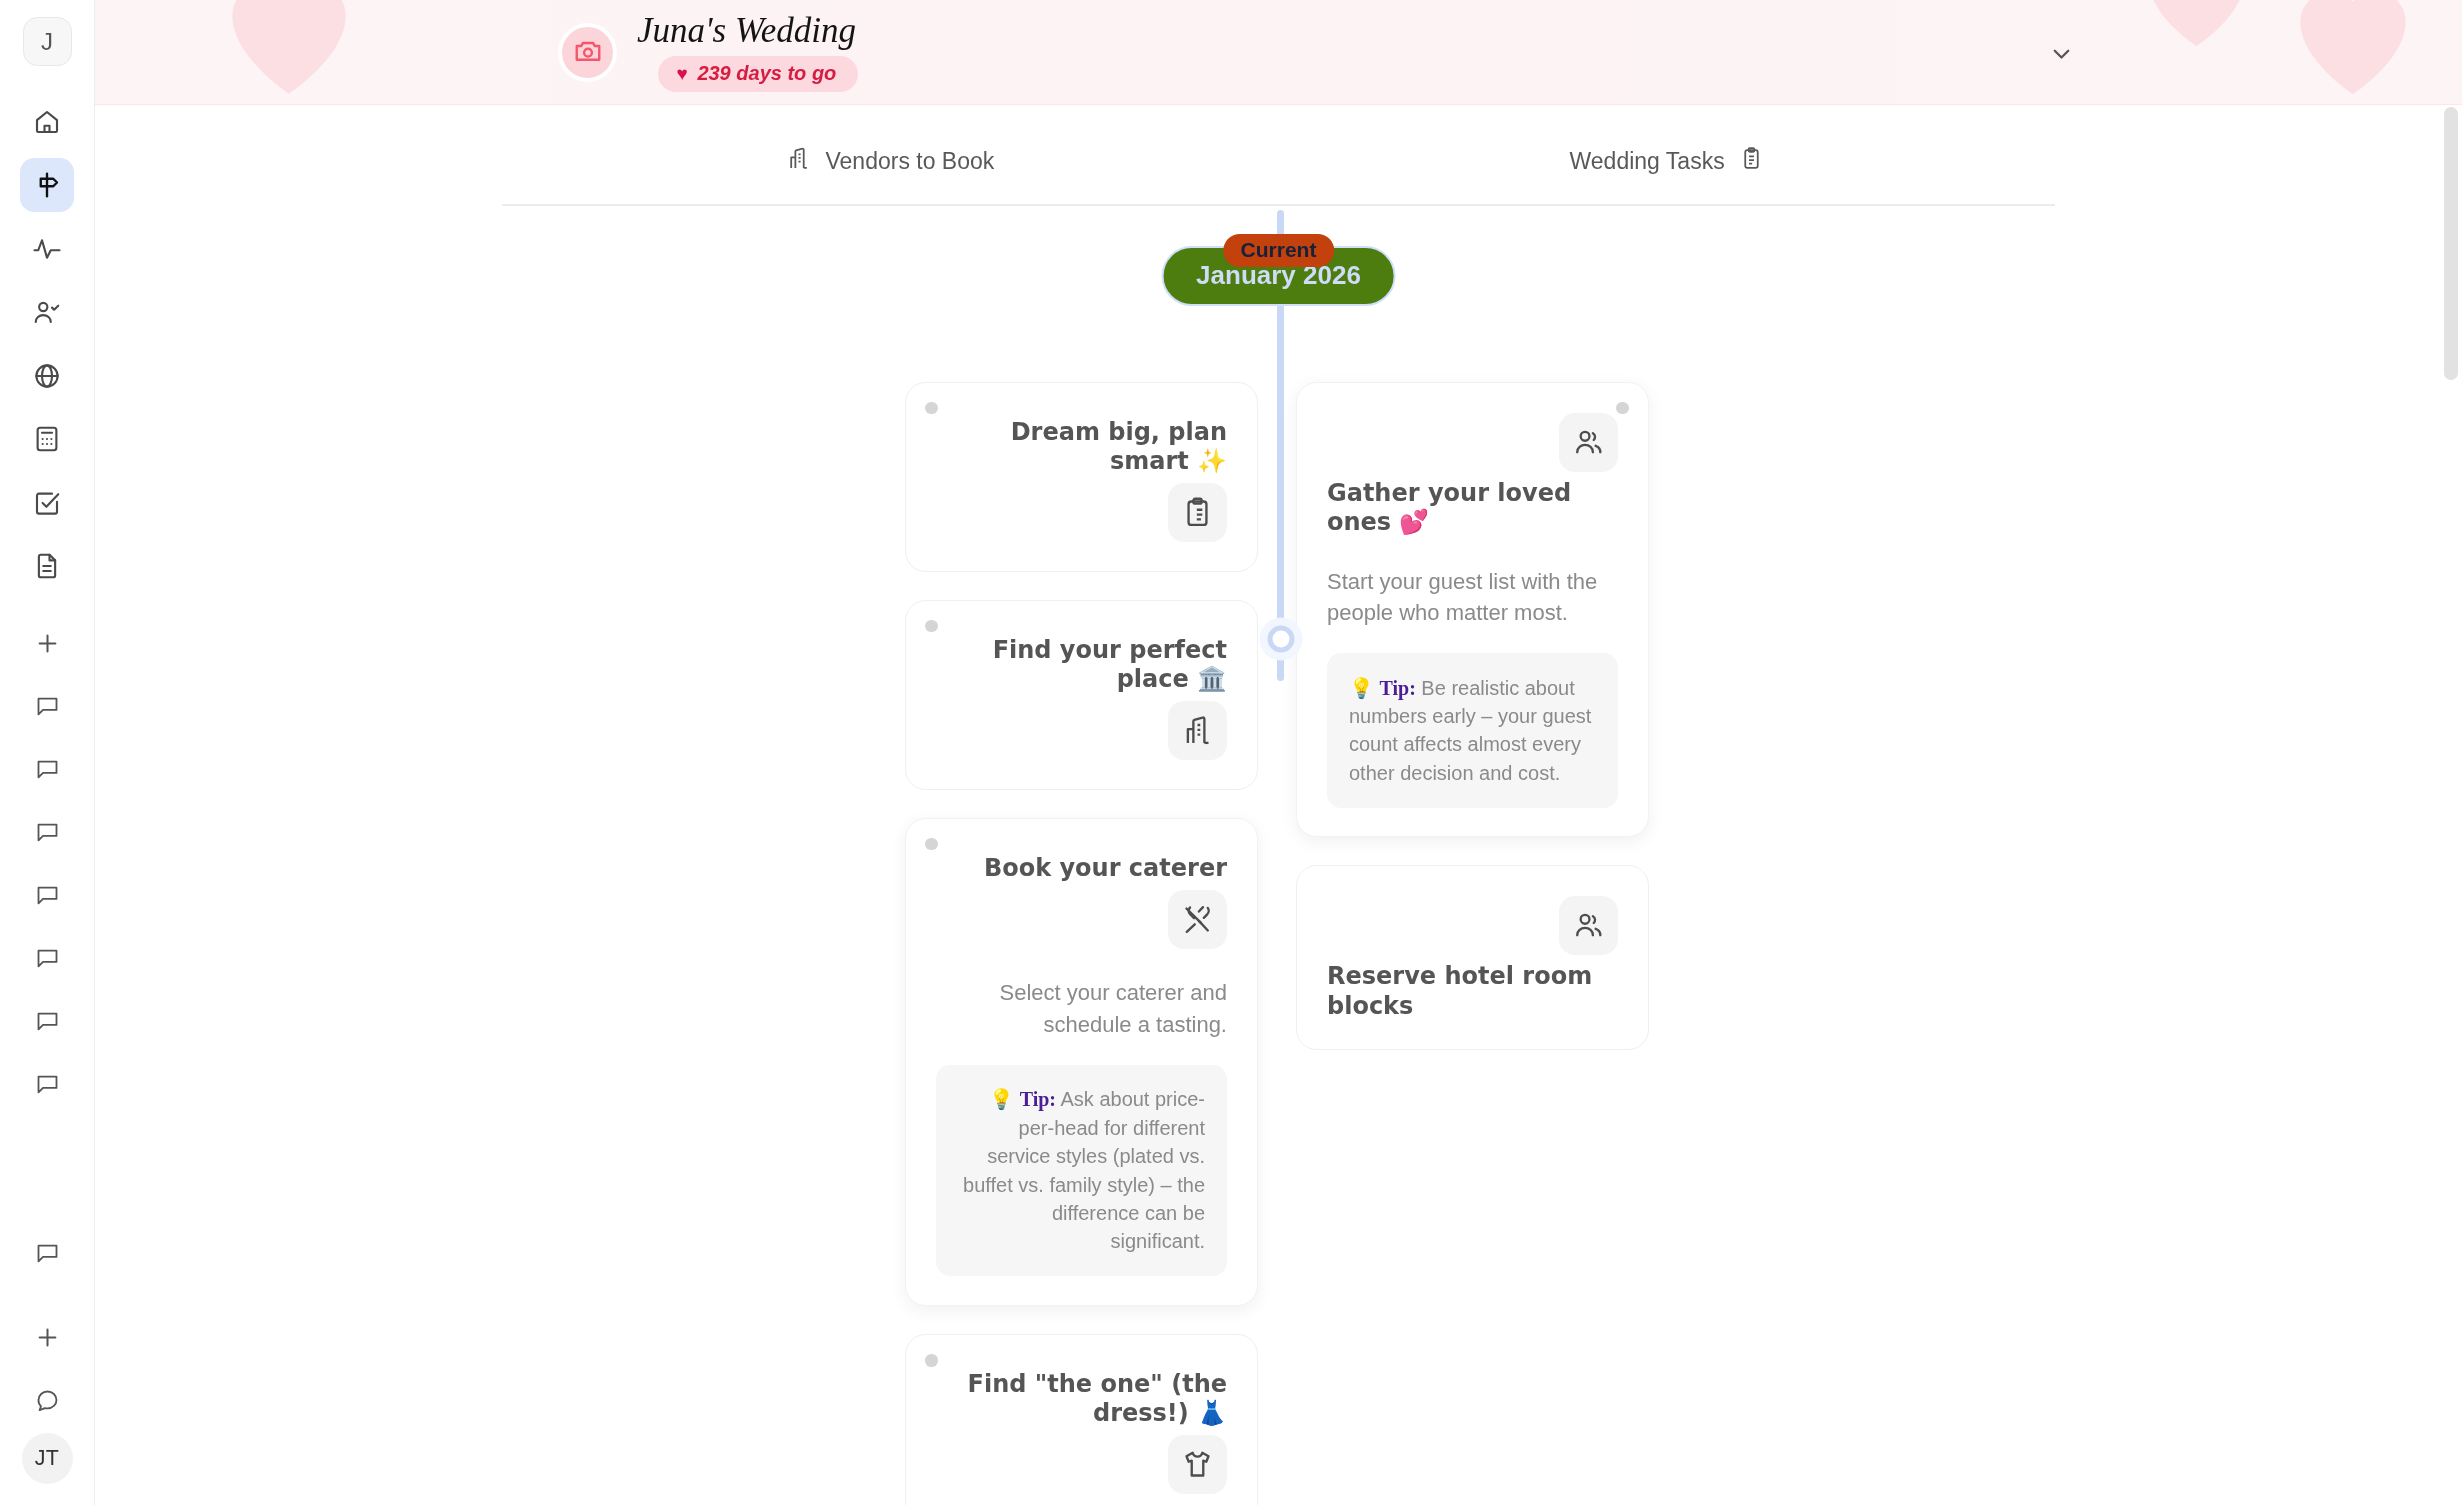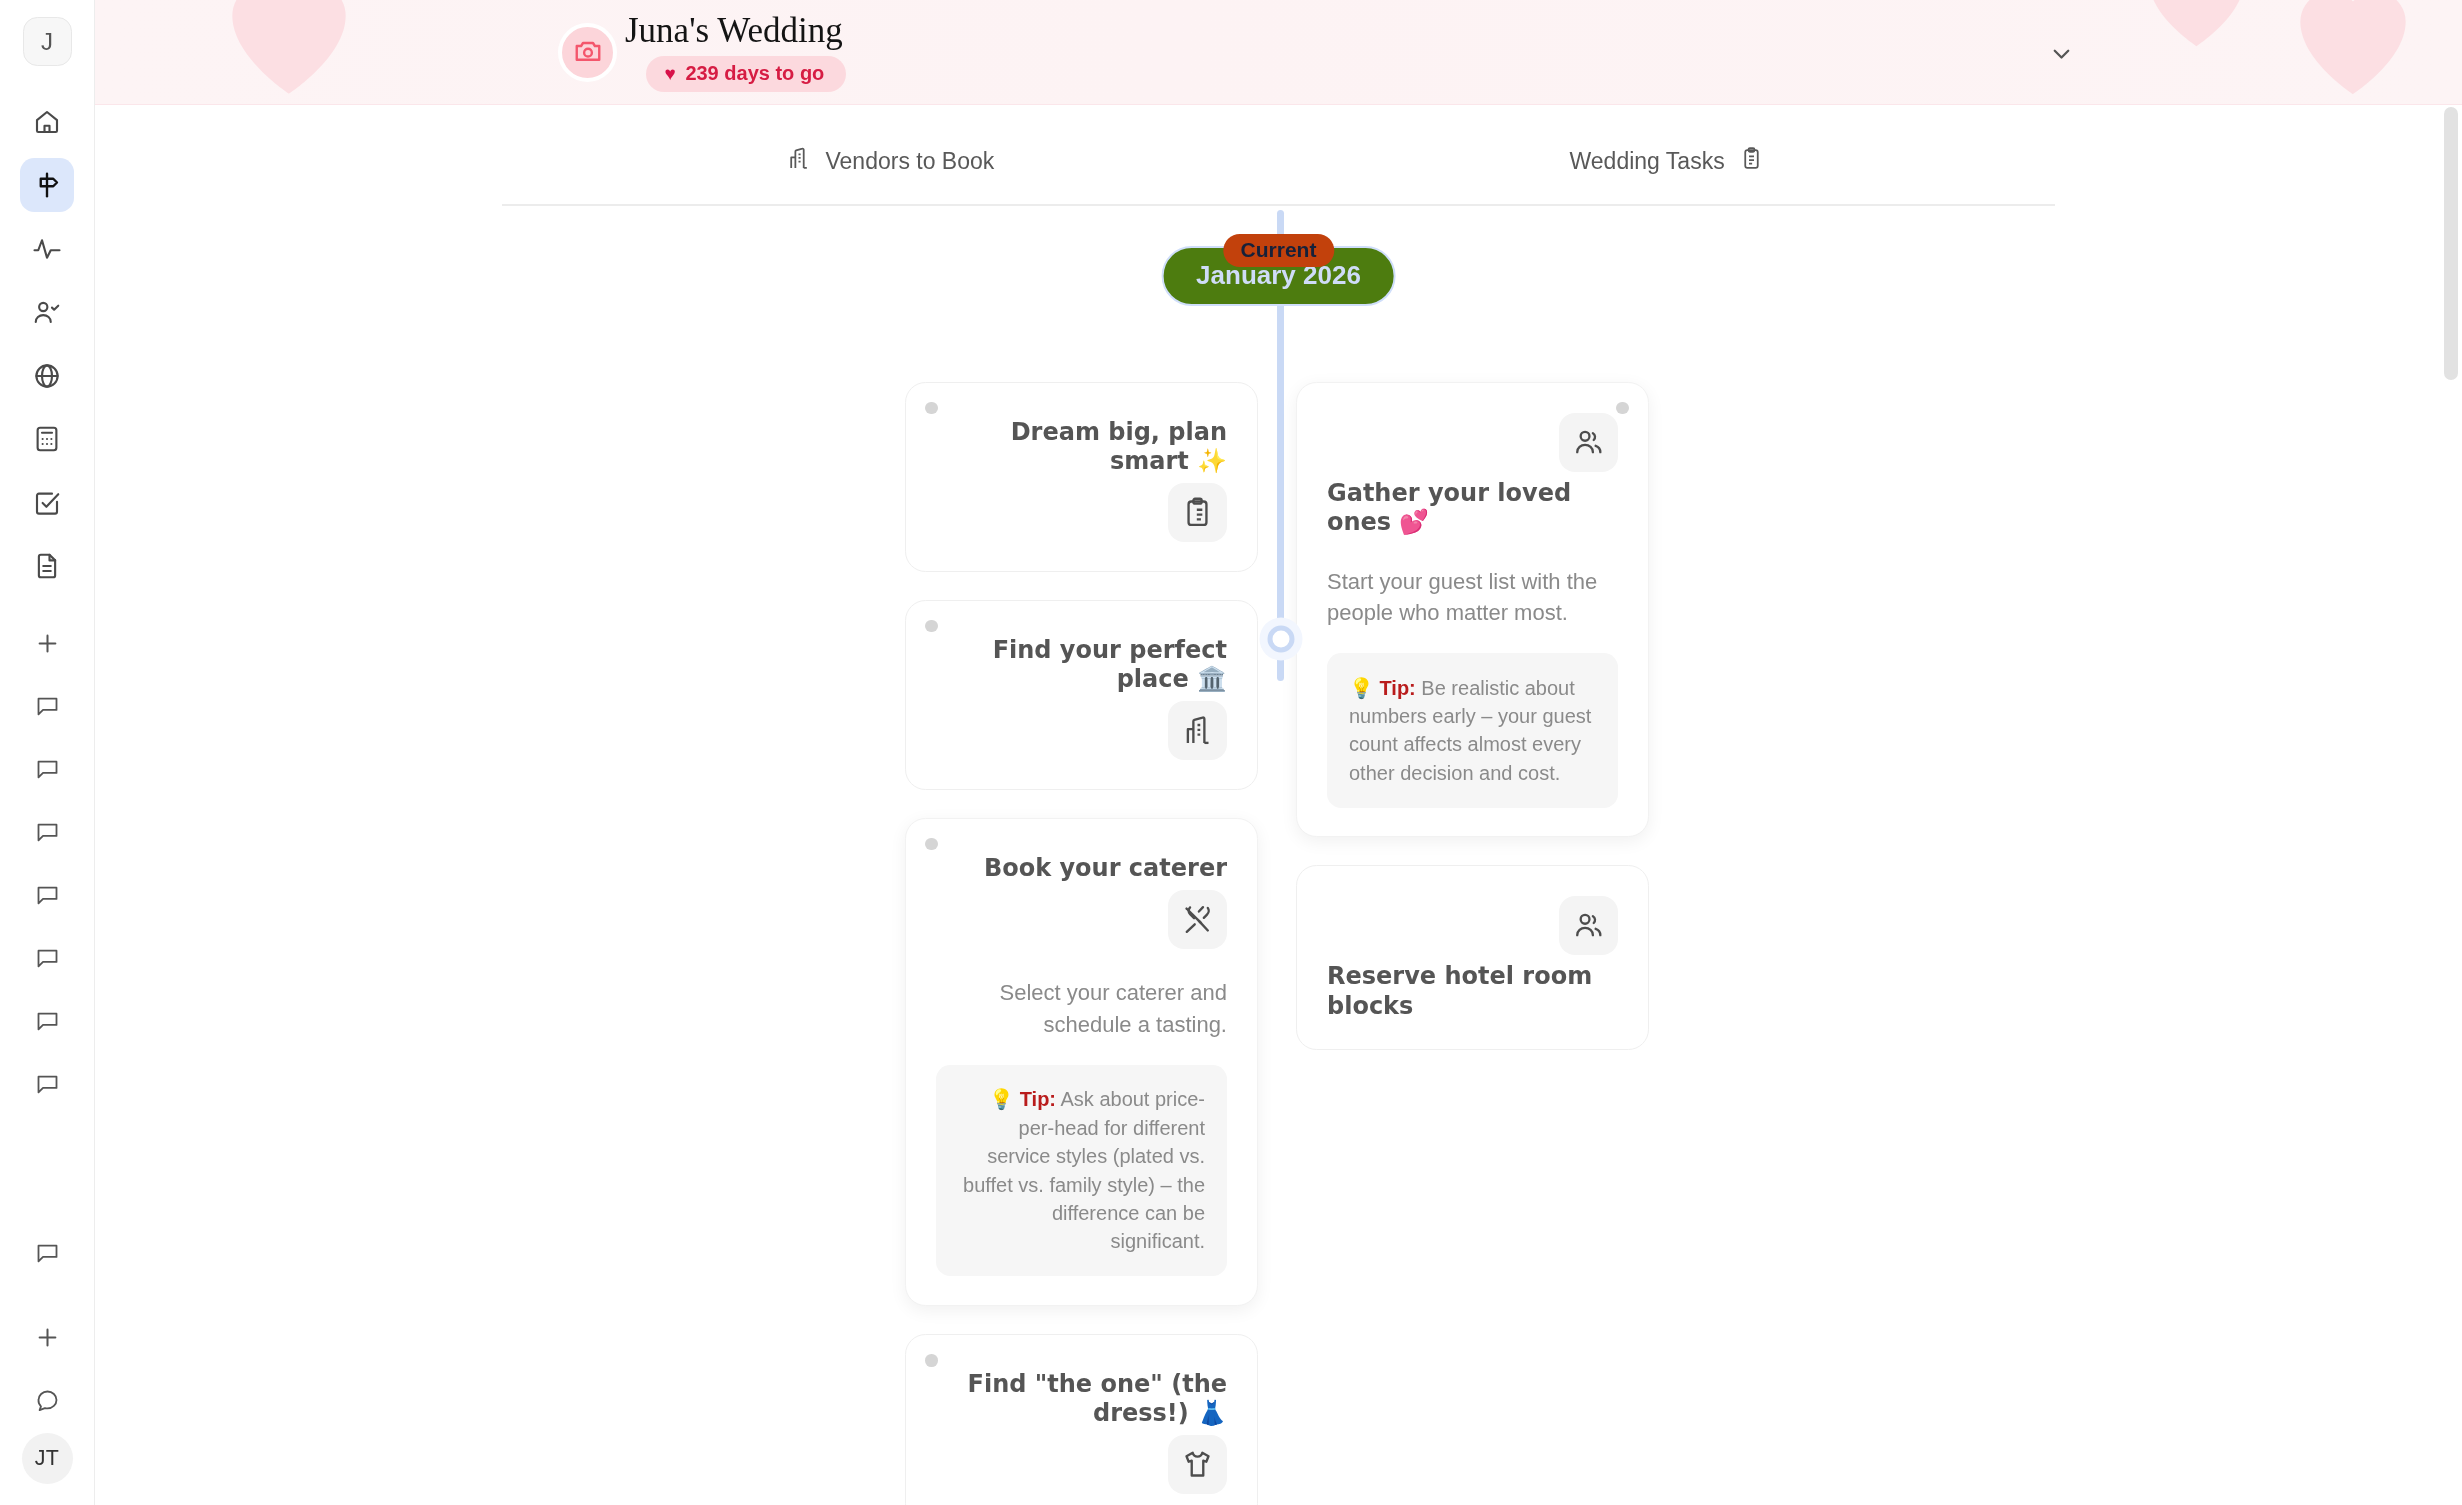--- a/index.html
+++ b/index.html
@@ -66,21 +66,21 @@
   .h3 { right: 190px; top: -79px; }
 
   .header-inner { position: relative; z-index: 4; display: flex; align-items: center; height: 105px; padding-left: 463px; }
   .cam-badge {
     width: 59px; height: 59px; border-radius: 50%;
     background: #fcd5da; border: 4px solid #fff;
     display: flex; align-items: center; justify-content: center;
     color: #f4566c; flex: 0 0 auto;
   }
   .cam-badge svg { width: 30px; height: 30px; }
-  .title-block { margin-left: 8px; }
+  .title-block { margin-left: 20px; font-style: italic; }
   .wed-title {
     font-family: "Liberation Serif", serif;
     font-size: 35px; color: #141414; line-height: 1.05; white-space: nowrap;
   }
   .days-pill {
     margin-top: 6.3px; margin-left: 20.6px; display: inline-flex; align-items: center; gap: 9.5px;
     background: #fcd9de; color: #d61c43;
     border-radius: 791px; padding: 6.3px 22px 7.1px 19px;
     font-size: 20px; font-weight: 600;
   }
@@ -148,21 +148,21 @@
     display: flex; align-items: center; justify-content: center;
   }
   .icon-tile svg { width: 33px; height: 33px; }
   .card-desc { margin-top: 28.5px; font-size: 22px; color: #8a8a8a; line-height: 1.42; }
   .card-left .card-desc { text-align: right; }
   .tip {
     margin-top: 25px; background: #f6f6f6; border-radius: 14.3px;
     padding: 20.6px 22px; font-size: 20px; line-height: 1.42; color: #8a8a8a;
   }
   .card-left .tip { text-align: right; }
-  .tip b { color: #b91c1c; font-weight: 700; }
+  .tip b { color: #4c1d95; font-weight: 700; font-family: Liberation Serif, serif; }
   .emoji { font-family: "DejaVu Sans", sans-serif; }
 
   
   .scroll-track { position: absolute; right: 0; top: 105px; width: 20.6px; height: 1400px; background: transparent; z-index: 40; }
   .scroll-thumb { position: absolute; right: 4px; top: 107px; width: 14.3px; height: 273px; border-radius: 8px; background: #e2e2e2; z-index: 41; }
 </style>
 </head>
 <body>
 
 <div id="app">

